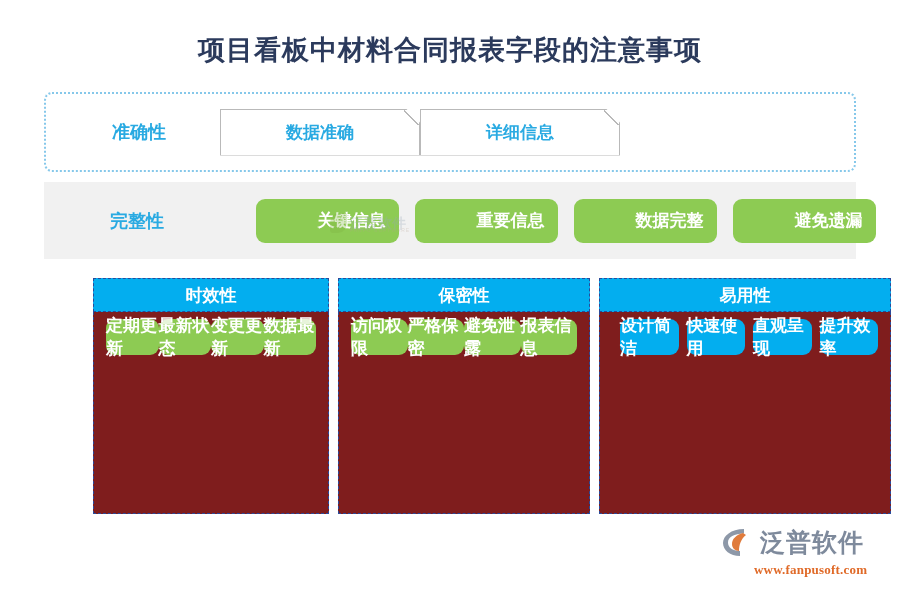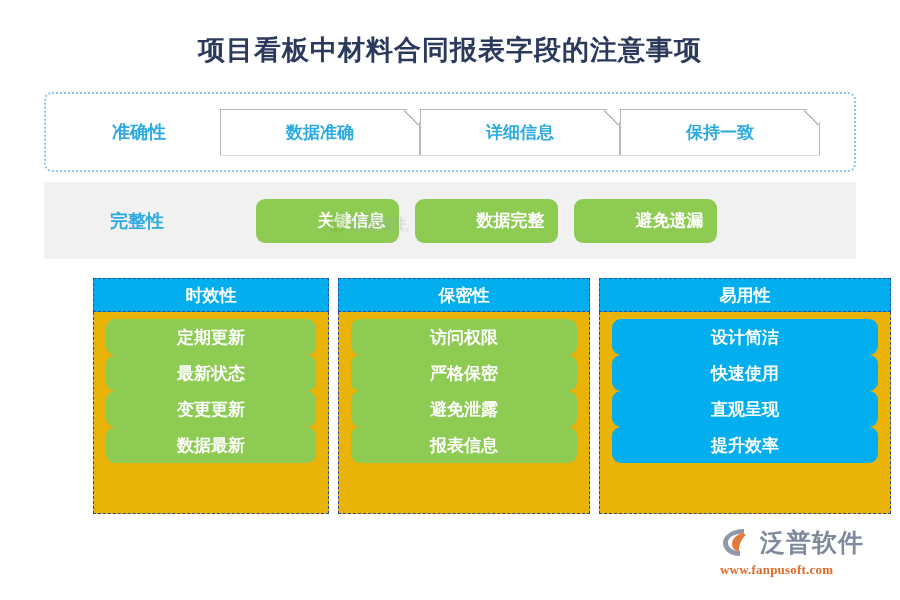--- a/index.html
+++ b/index.html
@@ -190,40 +190,40 @@
     border: 1px dashed #2a4a9a;
     display: flex;
     align-items: center;
     justify-content: center;
     color: #ffffff;
     font-size: 17px;
     font-weight: bold;
   }
   .col-body {
     flex: 1;
-    background: #eab308;
+    background: #7f1d1d;
     border: 1px dashed #2a4a9a;
     border-top: none;
     padding: 7px 12px 8px 12px;
     display: flex;
-    flex-direction: column;
+    flex-direction: row;
     justify-content: flex-start;
   }
   .col-item {
     height: 36px;
     border-radius: 9px;
     display: flex;
     align-items: center;
     justify-content: center;
     color: #ffffff;
     font-size: 17px;
     font-weight: bold;
   }
   .item-green { background: #8dcb53; }
-  .item-blue  { background: #03aeef; }
+  .item-blue  { background: #03aeef; margin-left: 8px; }
 
   
   .logo {
     position: absolute;
     right: 28px;
     bottom: 22px;
     width: 152px;
     height: 52px;
   }
   .logo-row {
@@ -239,47 +239,48 @@
   }
   .logo-text {
     font-size: 25px;
     font-weight: bold;
     color: #7e8a9c;
     letter-spacing: 1px;
     line-height: 1;
   }
   .logo-url {
     margin-top: 4px;
+    margin-left: 34px;
     font-size: 13px;
     font-weight: bold;
     color: #e06a28;
     font-family: "Liberation Serif", "DejaVu Serif", serif;
     letter-spacing: 0.2px;
   }
 </style>
 </head>
 <body>
 
 <div class="page">
 
   <div class="title">项目看板中材料合同报表字段的注意事项</div>
 
   <div class="row-accuracy">
     <div class="row-label">准确性</div>
     <div class="cards">
       <div class="fold-card">数据准确</div>
       <div class="fold-card">详细信息</div>
-      <div class="fold-card">保持一致</div>
     </div>
   </div>
 
   <div class="row-complete">
     <div class="row-label">完整性</div>
     <div class="cards">
       <div class="pill-green">关键信息</div>
+      <div class="pill-green">重要信息</div>
       <div class="pill-green">数据完整</div>
       <div class="pill-green">避免遗漏</div>
     </div>
   </div>
 
   <div class="watermark-inline">
     <div class="wm-mark"></div>
     <div class="wm-txt">泛普软件</div>
     <div class="wm-sub">FANPU SOFTWARE</div>
   </div>

